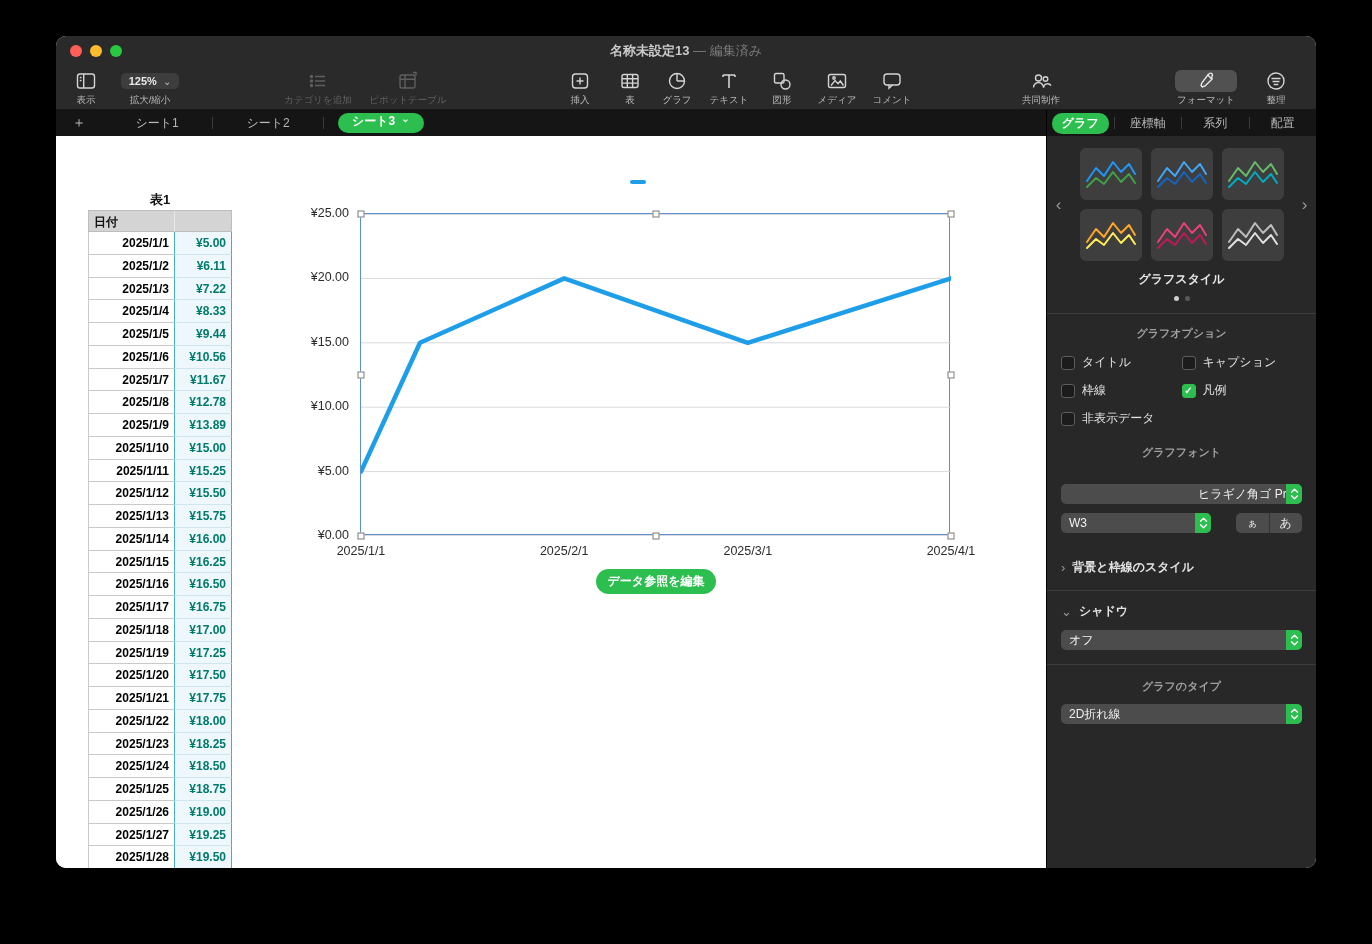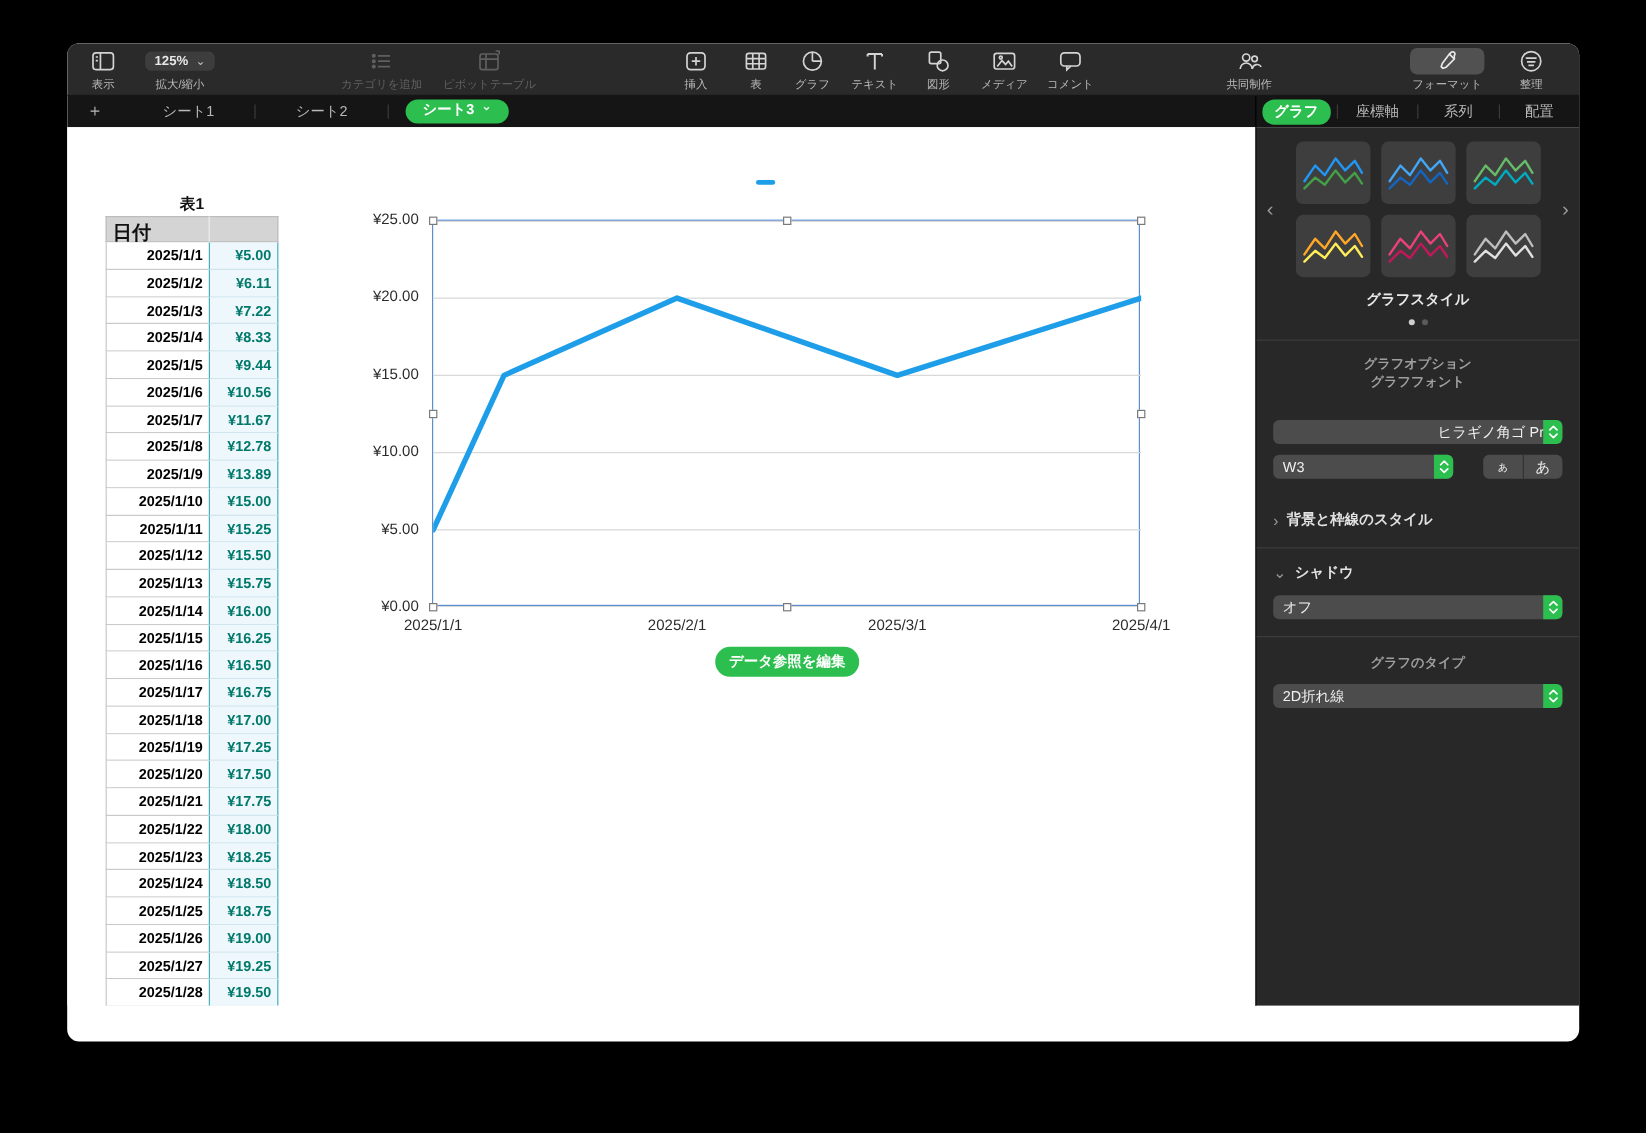--- a/index.html
+++ b/index.html
@@ -39,21 +39,21 @@
   .fmttab .pill { background:var(--accent); color:#fff; font-weight:700; padding:2px 10px; border-radius:10px; }
 
   
   .content { display:flex; height:732px; }
   .canvas { position:relative; width:990px; height:732px; background:#fff; overflow:hidden; }
 
   
   .t-title { position:absolute; left:32px; top:55px; width:144px; text-align:center; font-size:13px; font-weight:700; color:#111; }
   .tbl { position:absolute; left:32px; top:74px; width:144px; }
   .t-head { display:flex; height:22px; }
-  .t-h1 { width:86px; background:#d4d4d4; border:1px solid #bdbdbd; border-right:none; font-size:16px; font-weight:700; color:#111; padding:3px 0 0 5px; }
+  .t-h1 { width:86px; background:#d4d4d4; border:1px solid #bdbdbd; border-right:none; font-size:12px; font-weight:700; color:#111; padding:3px 0 0 5px; }
   .t-h2 { width:58px; background:#d4d4d4; border:1px solid #bdbdbd; border-left:1px solid #e8e8e8; }
   .t-row { display:flex; height:22.75px; }
   .t-date { width:86px; background:#fff; border-left:1px solid #c9c9c9; border-bottom:1px solid #c9c9c9; font-size:12px; font-weight:700; color:#000; text-align:right; padding:4px 5px 0 0; }
   .t-value { width:58px; background:var(--valbg); border-left:1px solid var(--valborder); border-right:1px solid var(--valborder); border-bottom:1px solid #cfe6ee; font-size:12px; font-weight:600; color:var(--valtext); text-align:right; padding:4px 5px 0 0; }
 
   
   .legend-swatch { position:absolute; left:574px; top:44px; width:16px; height:3.5px; border-radius:2px; background:var(--chartblue); }
   .chart-box { position:absolute; left:304px; top:77px; width:590px; height:322px; border:1px solid var(--sel); }
   .chart-box svg { position:absolute; left:0; top:0; }
   .ylab { position:absolute; right:600px; width:70px; text-align:right; font-size:12.5px; color:#2b2b2b; }
@@ -89,20 +89,30 @@
   .disc { display:flex; align-items:center; gap:7px; font-size:12px; font-weight:700; color:#e3e3e3; }
   .disc .dchev { color:#9a9a9a; font-size:13px; font-weight:400; }
   .mt26 { margin-top:26px; }
 </style>
 </head>
 <body>
 
 <div class="page">
   <div class="window">
 
+    <div class="titlebar">
+      <div class="lights">
+        <div class="light red"></div>
+        <div class="light yellow"></div>
+        <div class="light green"></div>
+      </div>
+      <div class="wtitle">
+        <span>名称未設定13</span> <span class="suffix">— 編集済み</span>
+      </div>
+    </div>
 
     <div class="toolbar">
       <div class="titem" style="left:8px;width:44px;">
         <div class="ic">
           <svg width="22" height="22" viewBox="0 0 22 22" fill="none" stroke="#d4d4d4" stroke-width="1.4">
               <rect x="2.5" y="4" width="17" height="14" rx="2.5"></rect>
               <line x1="8.7" y1="4" x2="8.7" y2="18"></line>
               <line x1="4.8" y1="7.5" x2="6.6" y2="7.5"></line>
               <line x1="4.8" y1="10.5" x2="6.6" y2="10.5"></line>
             </svg>
@@ -495,20 +505,42 @@
         </div>
         <div class="sb-style-label">グラフスタイル</div>
         <div class="dots">
             <div class="dot active"></div>
             <div class="dot"></div>
           </div>
         <div class="divider"></div>
 
         <div class="sb-sec">
           <div class="sec-label">グラフオプション</div>
+          <div class="cb-grid">
+              <div class="cb">
+                <span class="box"></span>
+                <span>タイトル</span>
+              </div>
+              <div class="cb">
+                <span class="box"></span>
+                <span>キャプション</span>
+              </div>
+              <div class="cb">
+                <span class="box"></span>
+                <span>枠線</span>
+              </div>
+              <div class="cb">
+                <span class="box checked">✓</span>
+                <span>凡例</span>
+              </div>
+              <div class="cb">
+                <span class="box"></span>
+                <span>非表示データ</span>
+              </div>
+            </div>
         </div>
 
         <div class="sb-sec" style="padding-top:0;">
           <div class="sec-label">グラフフォント</div>
           <div class="select" style="margin-top:24px;justify-content:flex-end;">
             <span>ヒラギノ角ゴ ProN</span>
             <span class="stepper">
                 <svg width="9" height="12" viewBox="0 0 9 12">
                   <path d="M1.5 4.3 L4.5 1.3 L7.5 4.3 M1.5 7.7 L4.5 10.7 L7.5 7.7" stroke="#fff" stroke-width="1.4" fill="none" stroke-linecap="round" stroke-linejoin="round"></path>
                 </svg>

